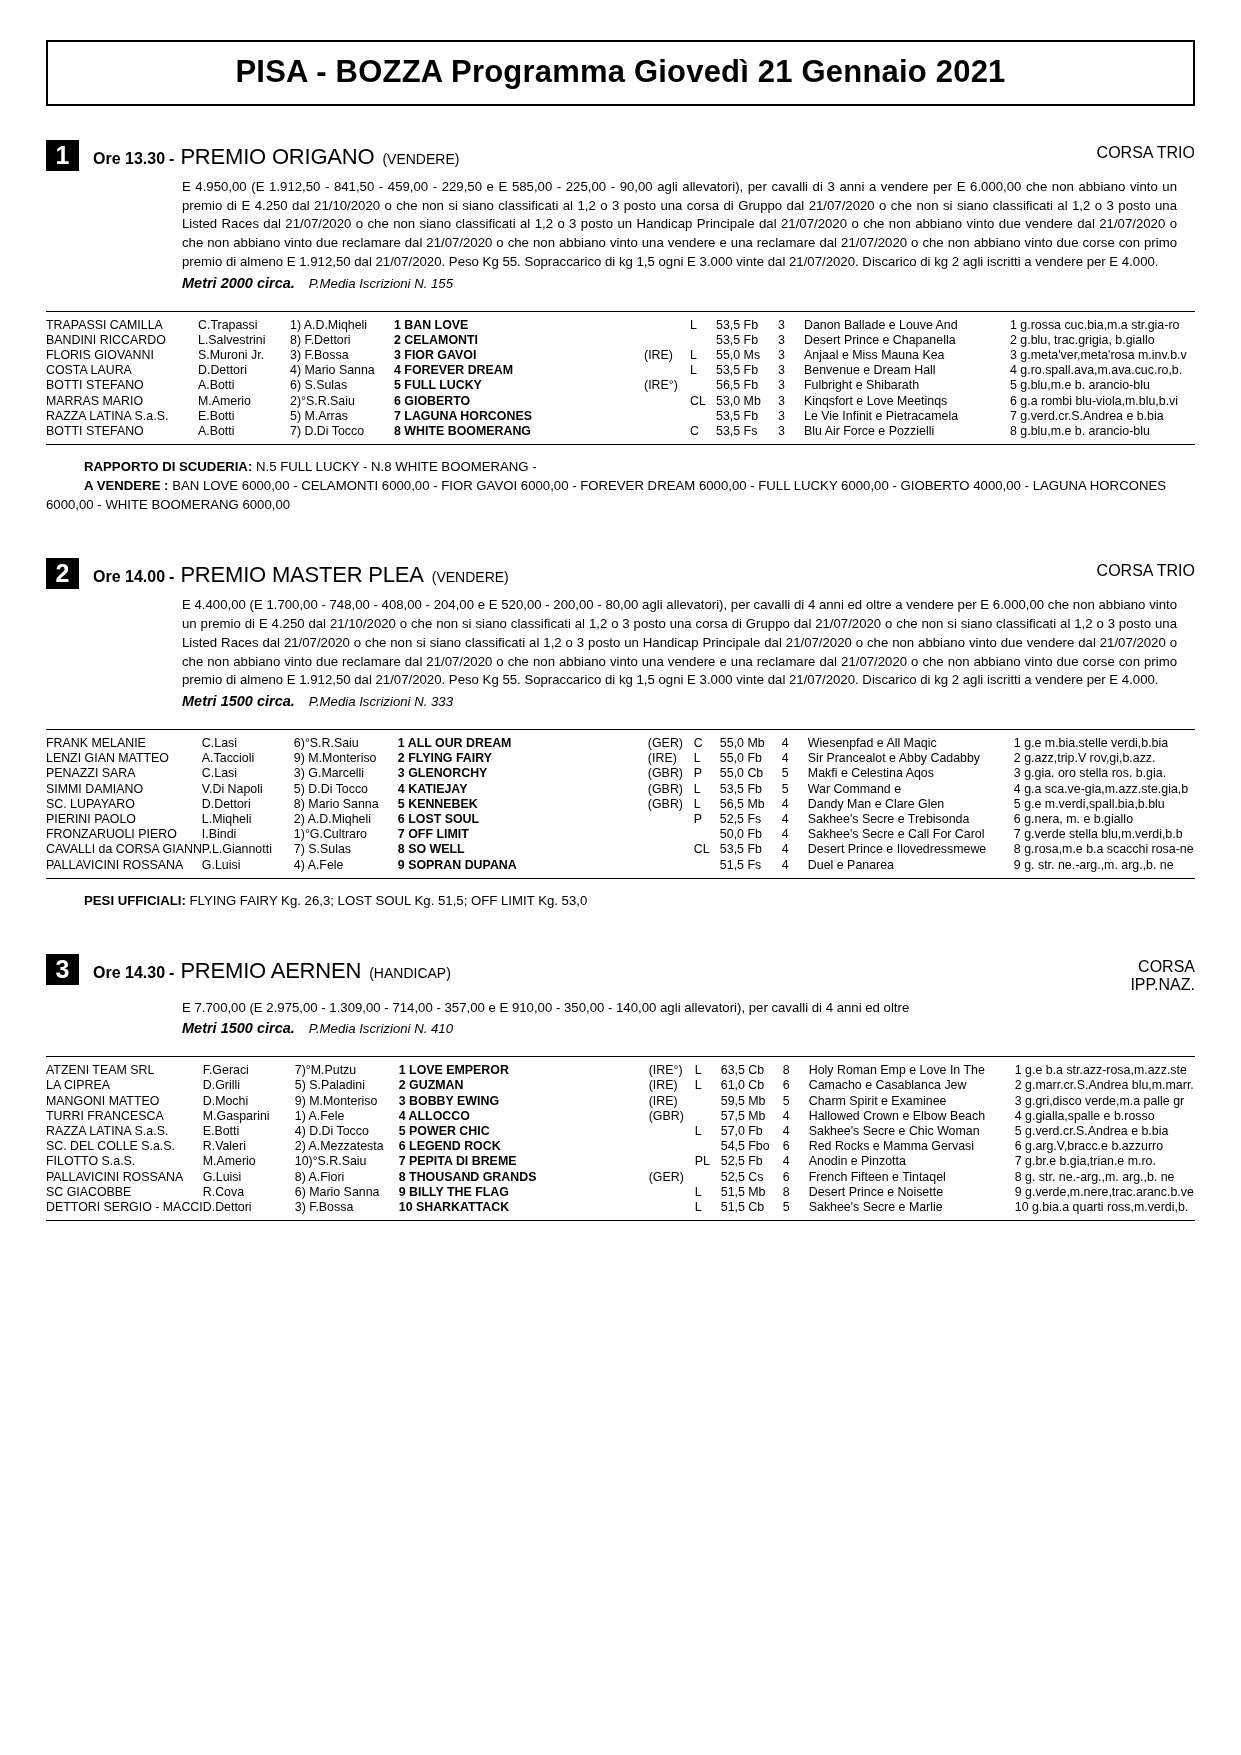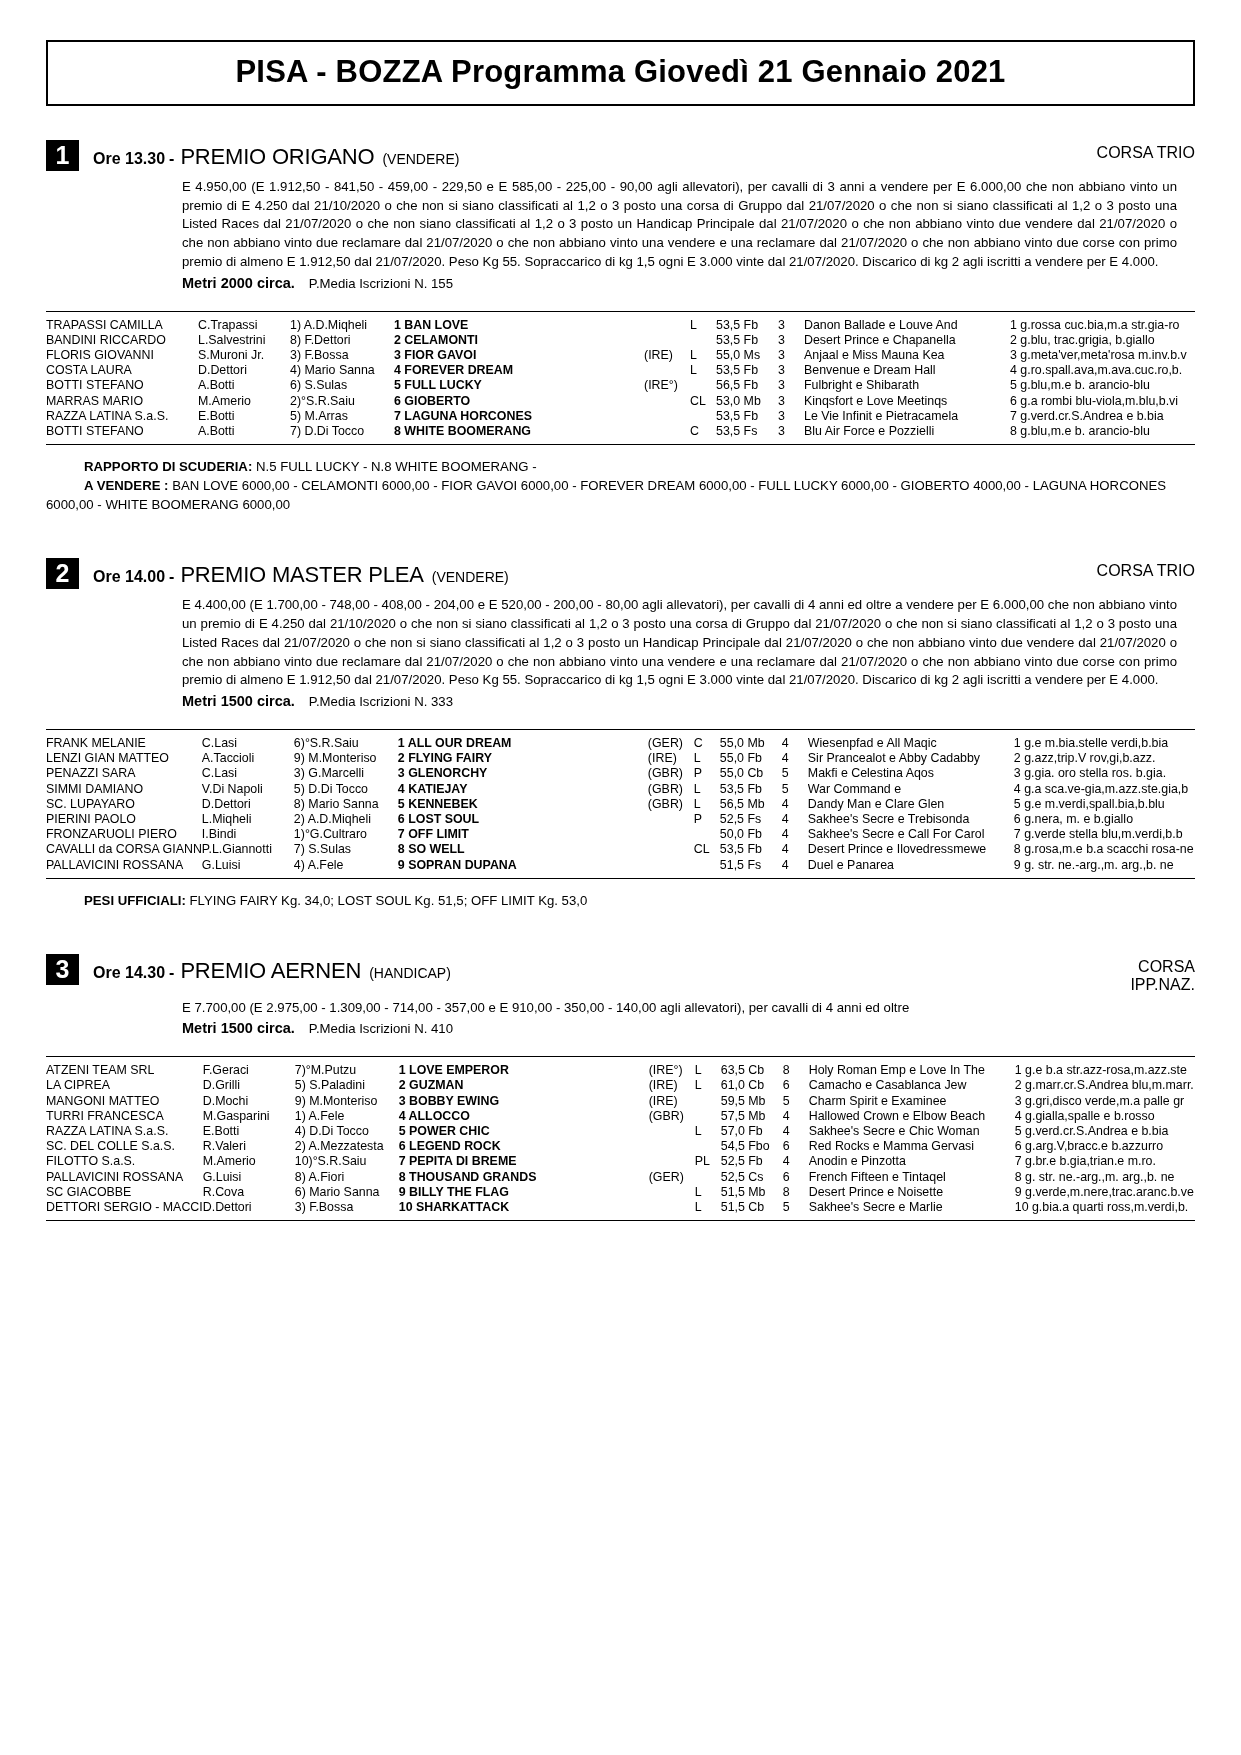--- a/index.html
+++ b/index.html
@@ -67,20 +67,21 @@
   .cond{
     margin:4px 0 0 136px;
     font-size:13.2px;
     line-height:1.42;
     text-align:justify;
     padding-right:18px;
   }
   .metri{
     margin:3px 0 0 136px;
     font-size:13.2px;
+    font-style:italic;
   }
   .metri b{font-size:14.5px;}
   .metri .pm{margin-left:14px;}
   
   table.runners{
     width:100%;
     border-collapse:collapse;
     margin-top:20px;
     border-top:1.5px solid #000;
     border-bottom:1.5px solid #000;
@@ -374,21 +375,21 @@
           <td class="weight">51,5 Fs</td>
           <td class="age">4</td>
           <td class="pedigree">Duel e Panarea</td>
           <td class="colors">9 g. str. ne.-arg.,m. arg.,b. ne</td>
         </tr>
       </tbody>
     </table>
 
     <div class="notes">
       <div>
-        <b>PESI UFFICIALI:</b><span> FLYING FAIRY Kg. 34,0;  LOST SOUL Kg. 51,5;  OFF LIMIT Kg. 53,0</span>
+        <b>PESI UFFICIALI:</b><span> FLYING FAIRY Kg. 26,3;  LOST SOUL Kg. 51,5;  OFF LIMIT Kg. 53,0</span>
       </div>
     </div>
   </div>
 
   <div class="gap"></div>
 
   <div class="race">
     <div class="race-head">
       <div class="num-box">3</div>
       <div class="head-text">

